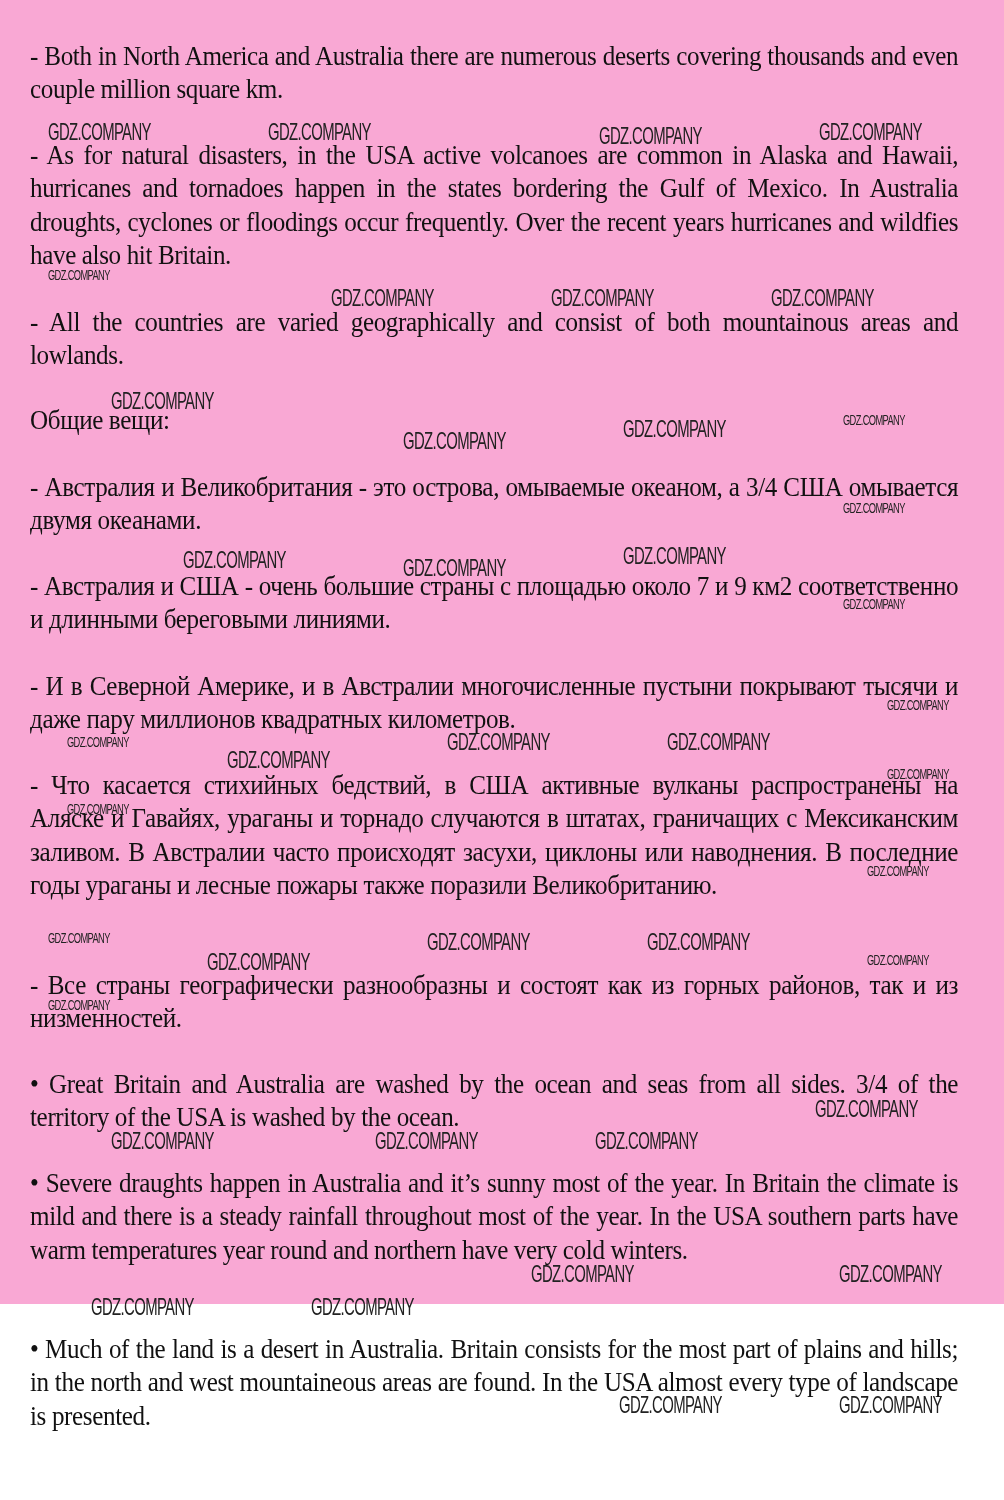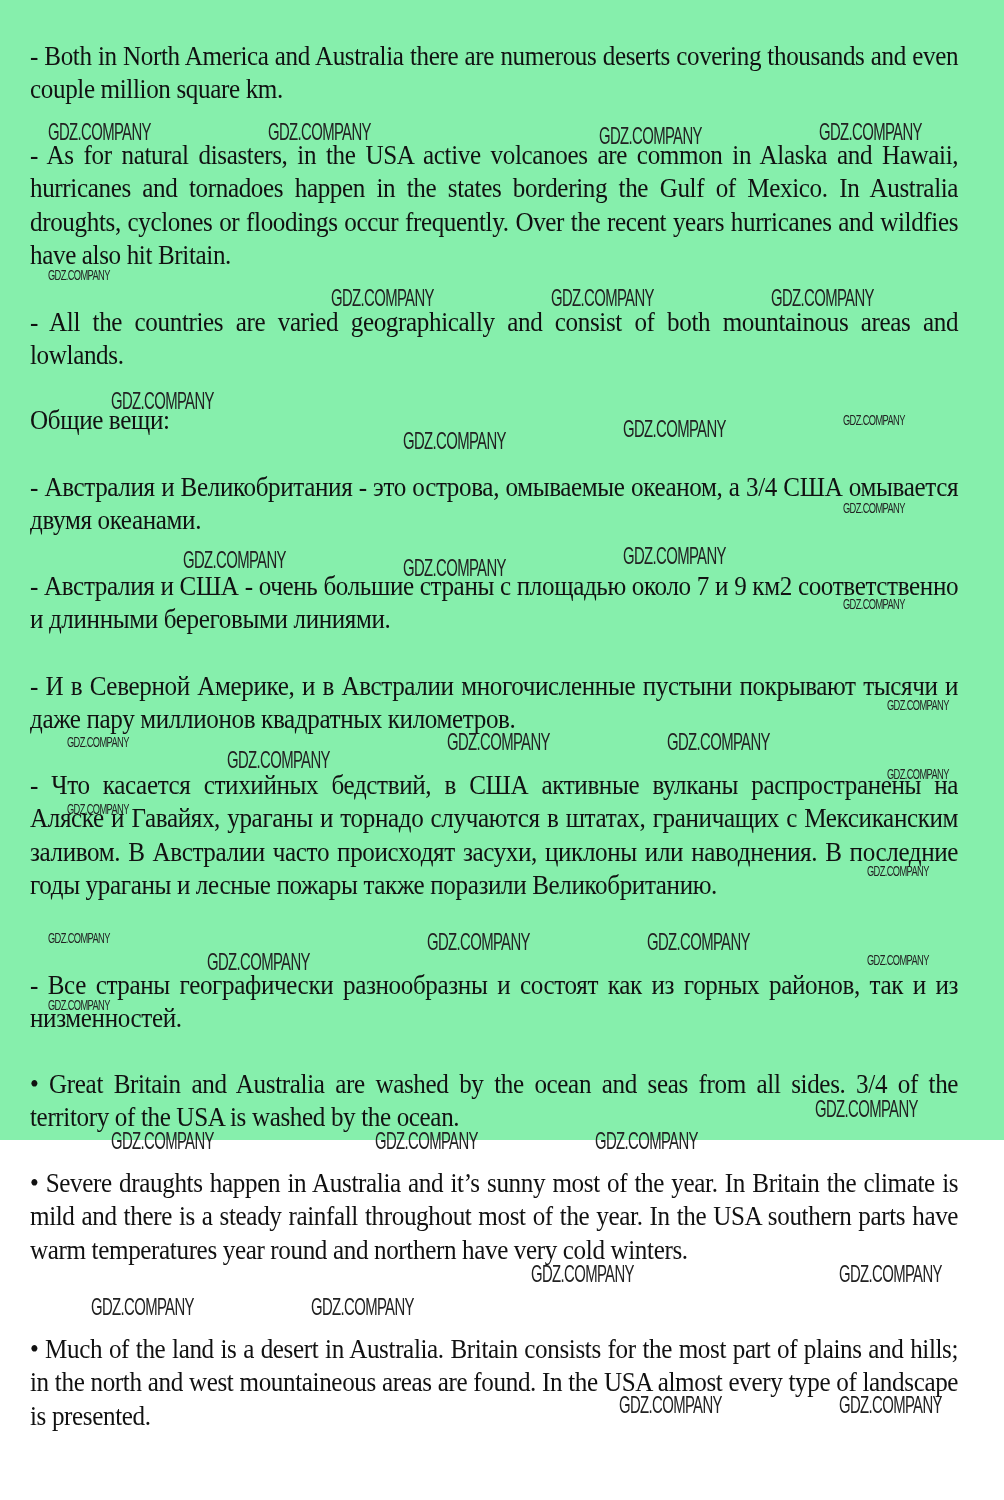--- a/index.html
+++ b/index.html
@@ -1,17 +1,17 @@
 <!DOCTYPE html>
 <html><head>
 <meta charset="utf-8">
 <style>
   html, body { margin: 0; padding: 0; background: #ffffff; }
   body { width: 1004px; height: 1500px; position: relative; overflow: hidden; }
-  .page { position: absolute; left: 0; top: 0; width: 1004px; height: 1140px; background: #86efac; }
+  .page { position: absolute; left: 0; top: 0; width: 1004px; height: 1304px; background: #f9a8d4; }
   .para {
     position: absolute; left: 30px; width: 928px;
     font-family: "Liberation Serif", "DejaVu Serif", serif;
     font-size: 27px; line-height: 33.3px; color: #111;
     text-align: justify; letter-spacing: -0.4px;
     transform-origin: left top; transform: scaleX(0.93); width: 998px;
   }
   .wm {
     position: absolute;
     font-family: "Liberation Sans Narrow", "Liberation Sans", "DejaVu Sans", sans-serif;

